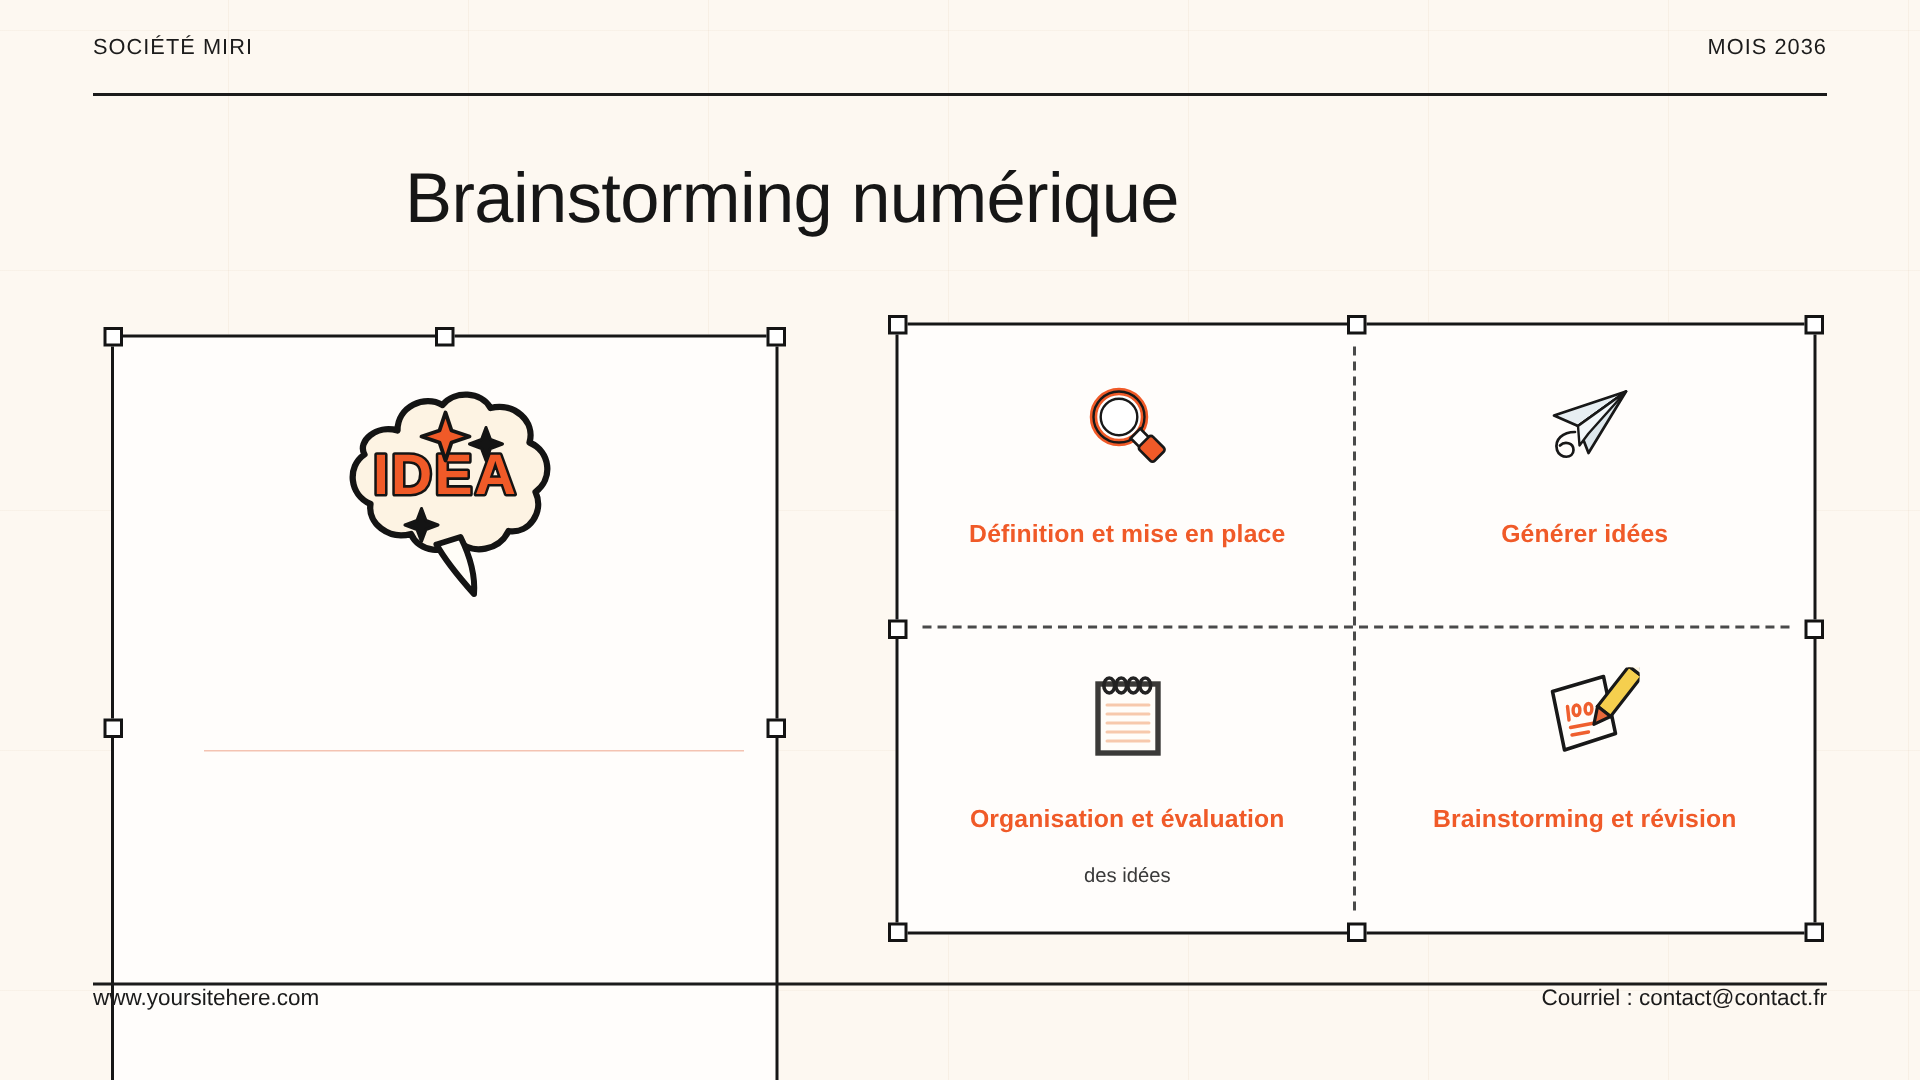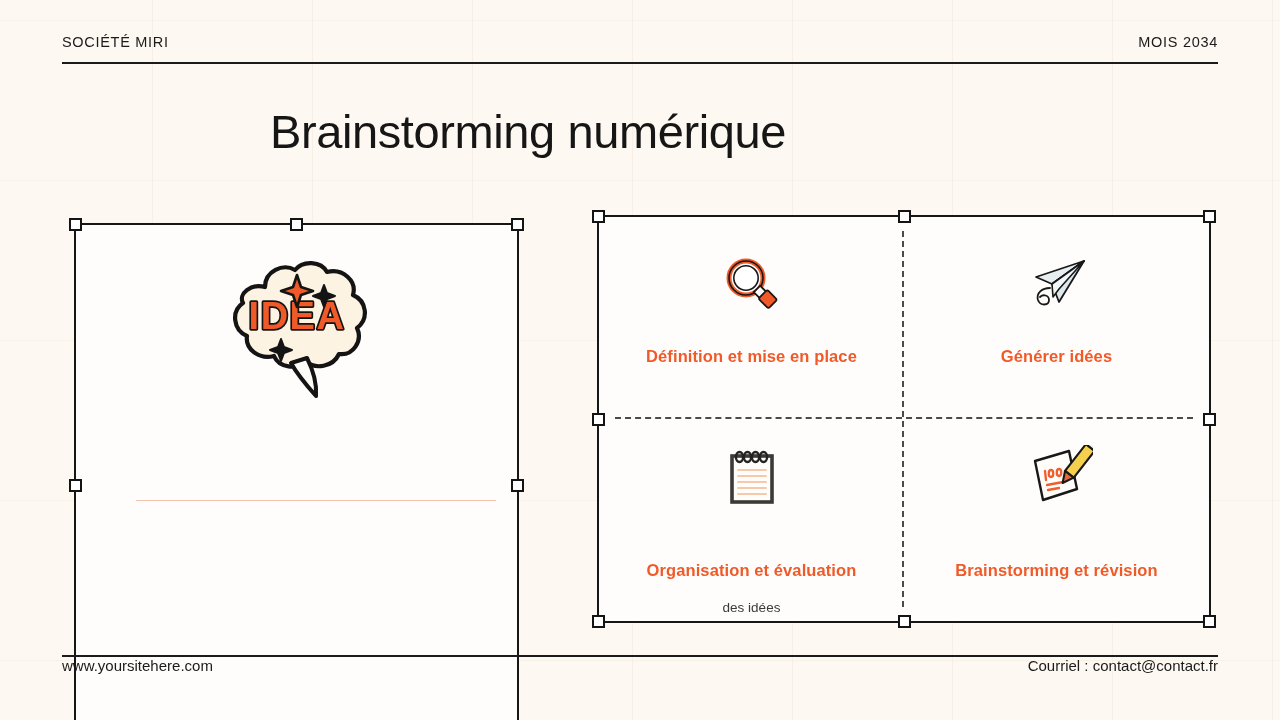--- a/index.html
+++ b/index.html
@@ -38,21 +38,20 @@
     align-items: flex-start;
     justify-content: space-between;
     border-bottom: 2.2px solid #1b1b1b;
   }
   .hdr-text {
     font-size: 14.5px;
     letter-spacing: 0.7px;
     color: #1b1b1b;
     font-weight: 400;
     white-space: nowrap;
-    margin-top: 10px;
   }
 
   
   #page-title {
     position: absolute;
     left: 0;
     top: 104px;
     width: 1056px;
     text-align: center;
     font-size: 47px;
@@ -133,21 +132,21 @@
   }
   .q-title {
     margin-top: 24px;
     font-size: 16.5px;
     font-weight: 700;
     color: #f05a28;
     text-align: center;
     letter-spacing: 0.1px;
     white-space: nowrap;
   }
-  .q-bl .q-title, .q-br .q-title { margin-top: 46px; }
+  .q-bl .q-title, .q-br .q-title { margin-top: 22px; }
   .q-sub {
     margin-top: 20px;
     font-size: 13.5px;
     color: #3a3a3a;
     text-align: center;
   }
 
   
   #div-vert {
     position: absolute;
@@ -184,21 +183,21 @@
     white-space: nowrap;
   }
 </style>
 </head>
 <body>
 
 <div id="slide">
 
   <div id="header">
     <div class="hdr-text">SOCIÉTÉ MIRI</div>
-    <div class="hdr-text">MOIS 2034</div>
+    <div class="hdr-text">MOIS 2036</div>
   </div>
 
   <div id="page-title">Brainstorming numérique</div>
 
   <div id="frame-left" class="frame">
 
     <div id="idea-bubble">
       <svg width="152" height="148" viewBox="0 0 152 148" xmlns="http://www.w3.org/2000/svg">
         <path d="M44 30 C44 14 62 6 74 13 C82 3 100 4 106 15 C122 11 136 24 132 38
                  C146 44 148 62 136 71 C142 84 132 99 118 97 C112 110 94 113 85 104

